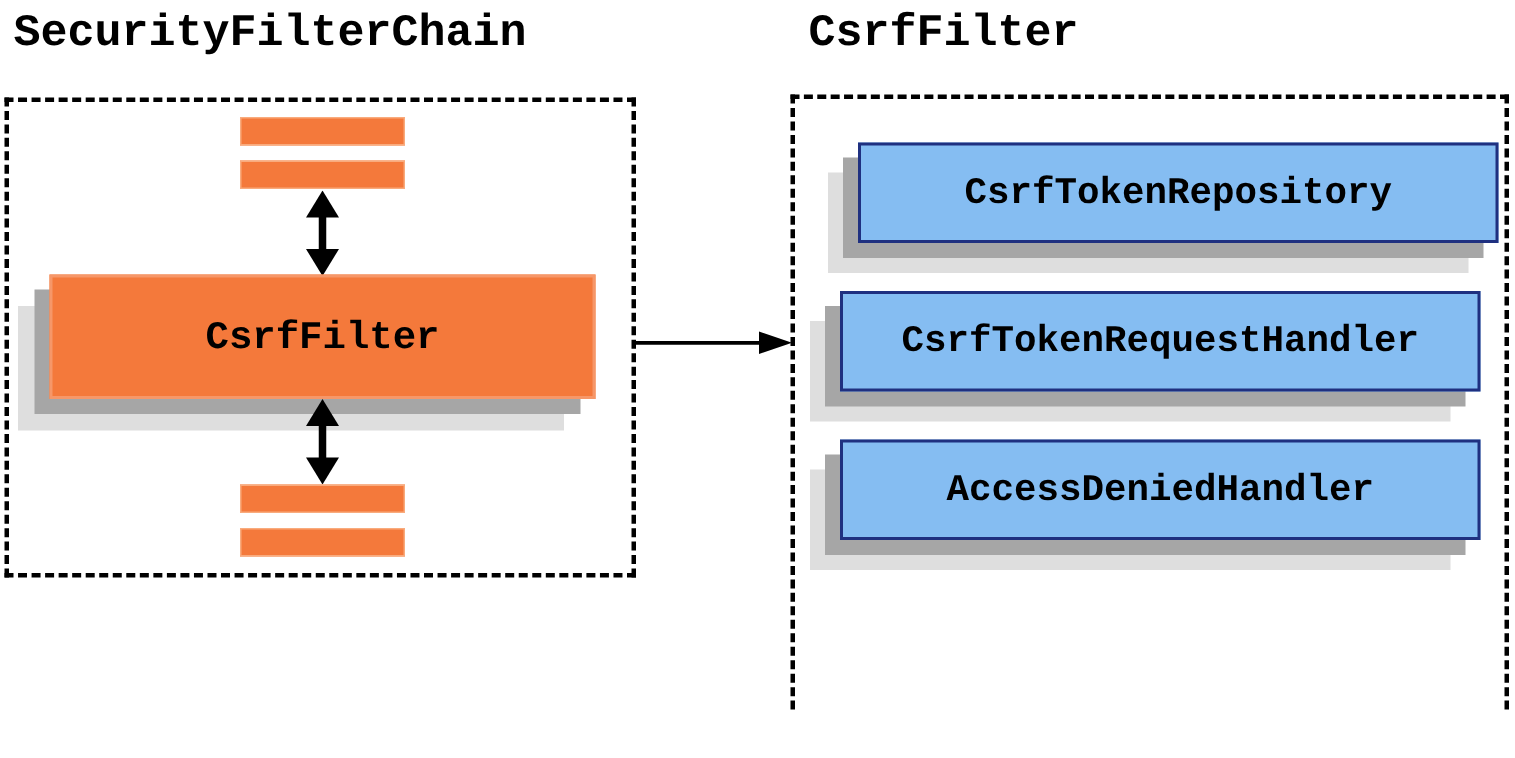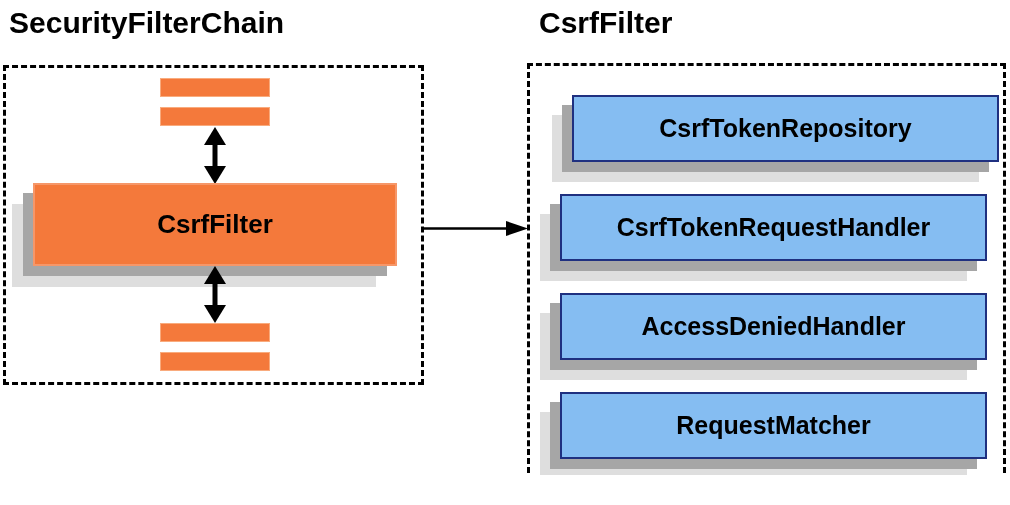--- a/index.html
+++ b/index.html
@@ -2,21 +2,21 @@
 <html><head>
 <meta charset="utf-8">
 <style>
   * { margin: 0; padding: 0; box-sizing: border-box; }
   html, body { background: #ffffff; }
   .canvas {
     position: relative;
     width: 1010px;
     height: 475px;
     background: #ffffff;
-    font-family: Liberation Sans, sans-serif;
+    font-family: Liberation Mono, monospace;
     color: #000;
     overflow: hidden;
   }
   .panel-title {
     position: absolute;
     font-size: 30px;
     font-weight: bold;
     letter-spacing: 0px;
     white-space: nowrap;
   }
@@ -142,18 +142,15 @@
     </div>
 
     <div class="component-box comp-2">
       <span>CsrfTokenRequestHandler</span>
     </div>
 
     <div class="component-box comp-3">
       <span>AccessDeniedHandler</span>
     </div>
 
-    <div class="component-box comp-4">
-      <span>RequestMatcher</span>
-    </div>
   </div>
 
 </div>
 
 </body></html>

